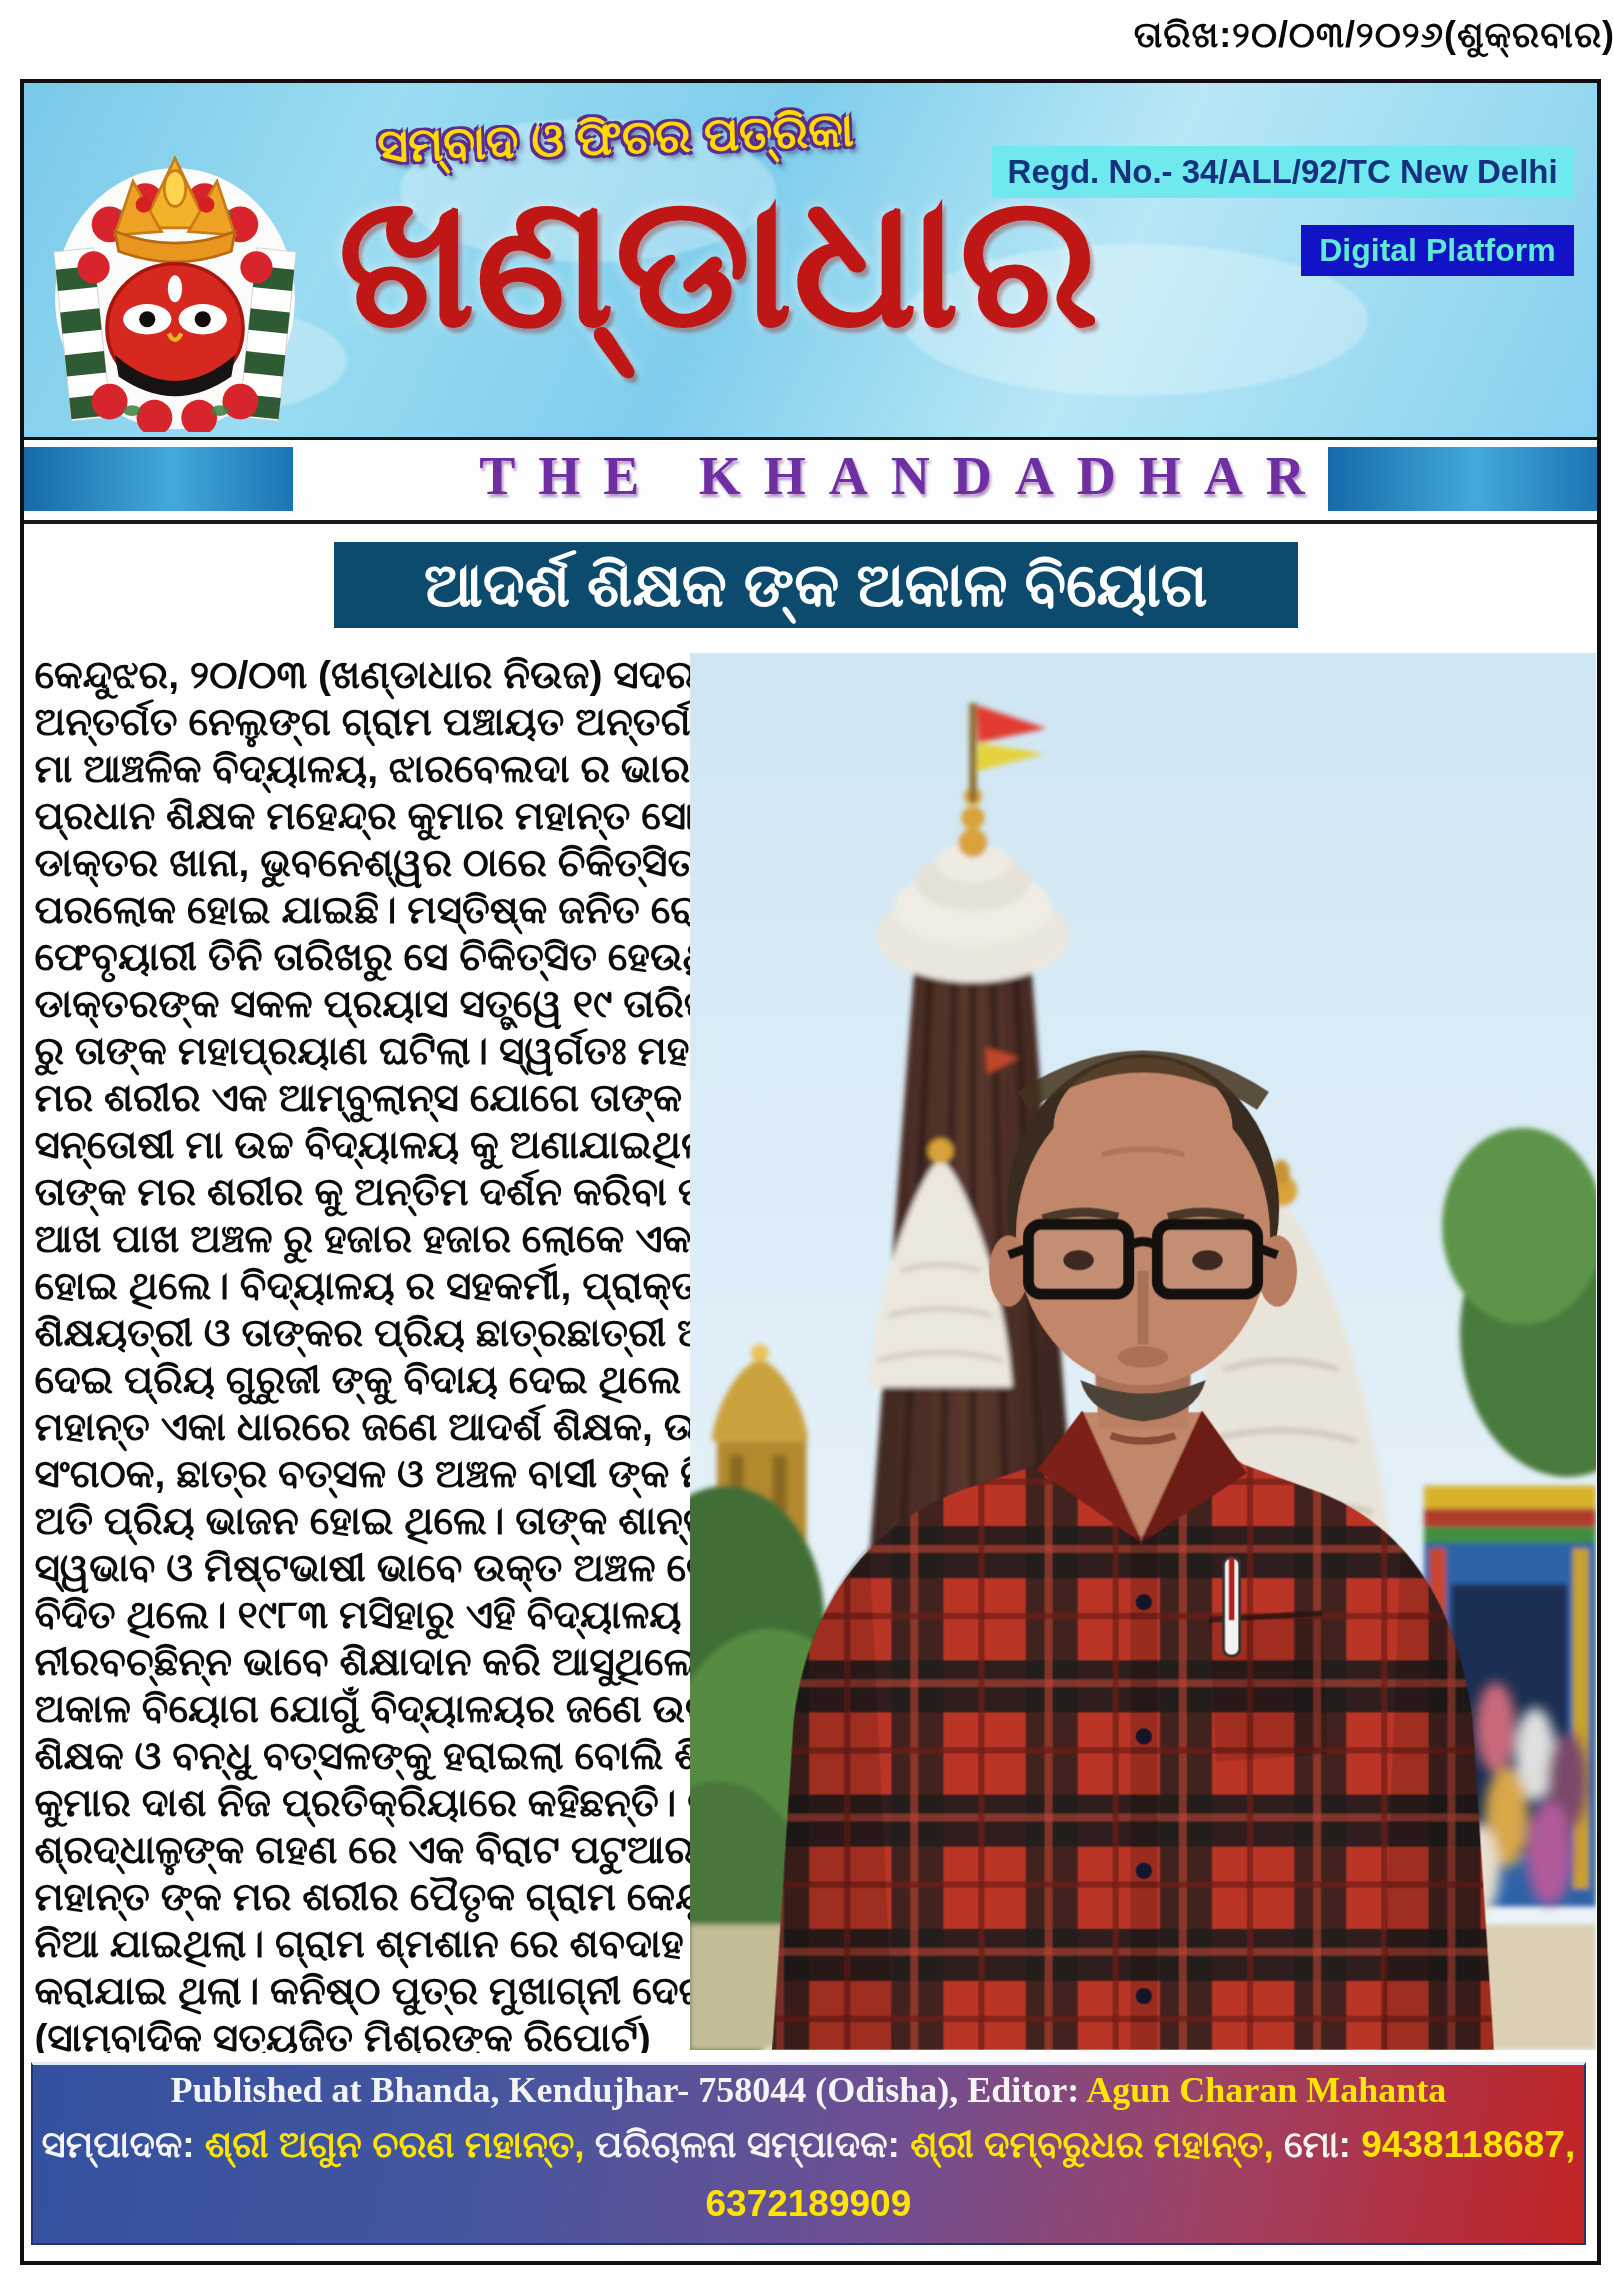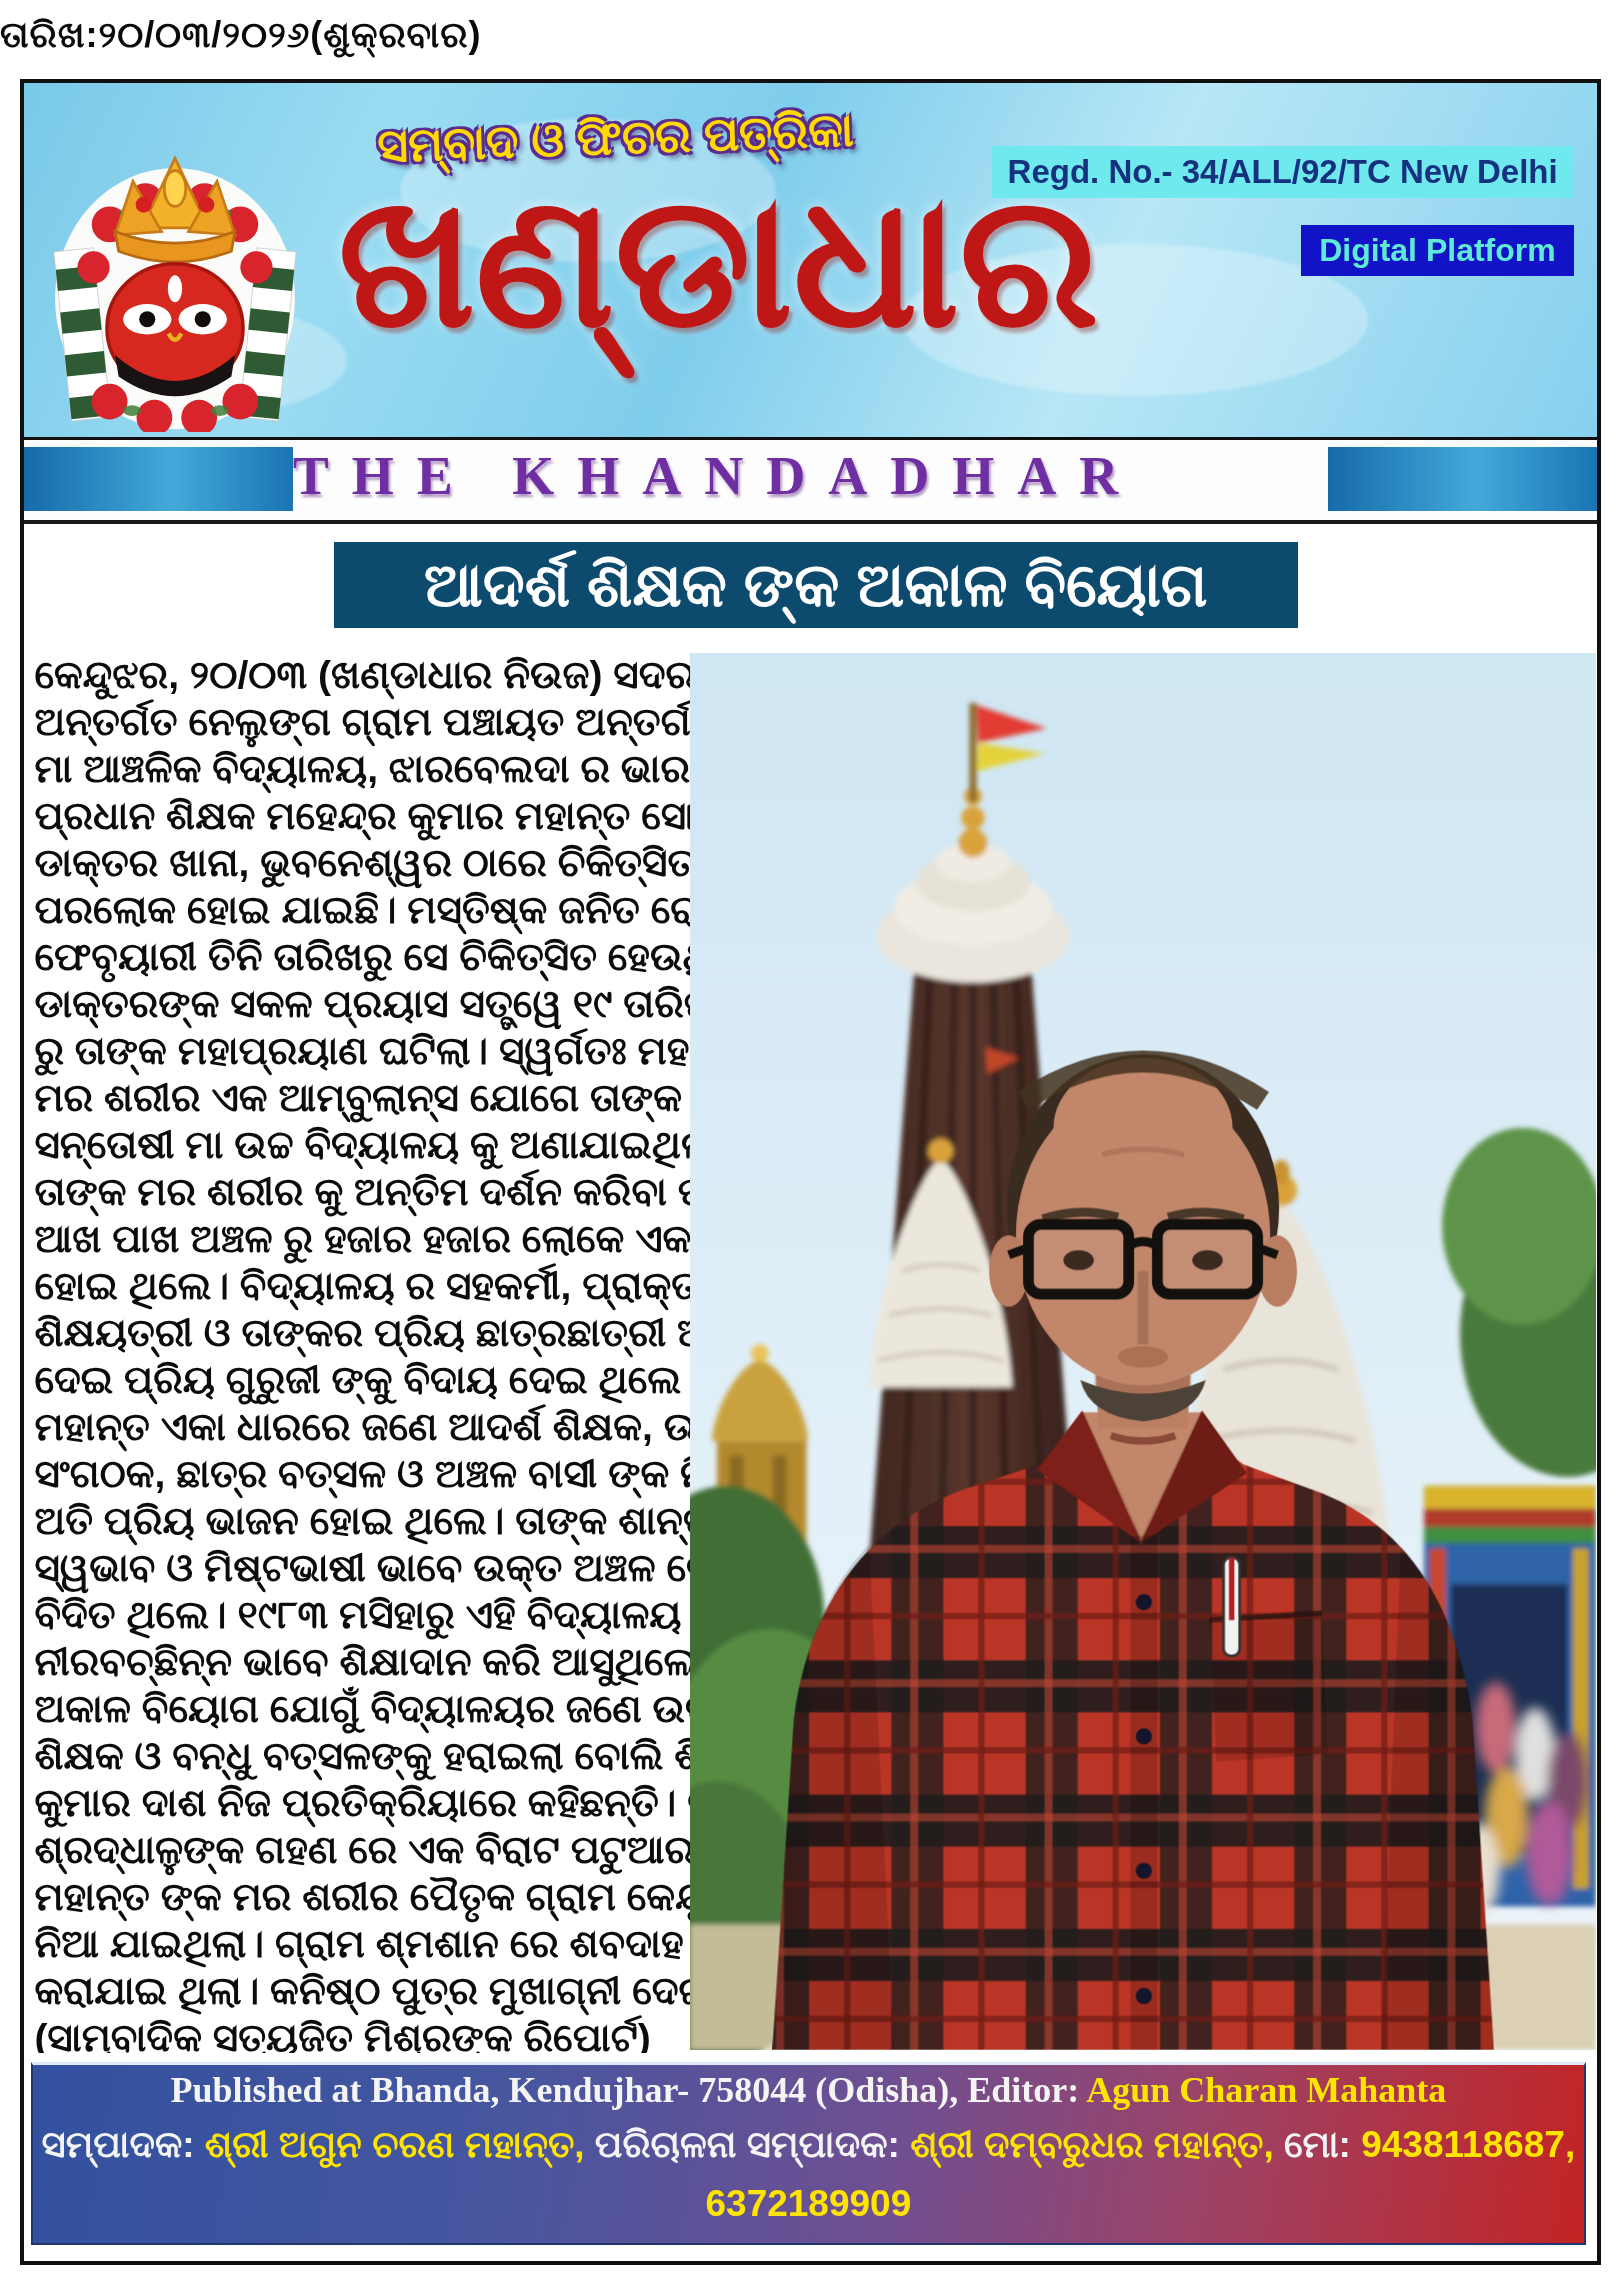--- a/index.html
+++ b/index.html
@@ -1,18 +1,18 @@
 <!DOCTYPE html>
 <html style="font-size:14.3px"><head>
 <meta charset="utf-8">
 <style>
   html,body { margin:0; padding:0; background:#ffffff; }
   body { width:1615px; height:2293px; position:relative; font-family:"Liberation Sans", sans-serif; overflow:hidden; }
 
-  .date-line { position:absolute; top:14.3px; left:0; width:1615px; text-align:left;
+  .date-line { position:absolute; top:14.3px; left:0; width:1615px; text-align:right;
     font-size:36px; font-weight:bold; color:#0a0a0a; letter-spacing:0.9px; }
 
   .page { position:absolute; left:19.7px; top:79px; width:1573px; height:2178px;
     border:4.5px solid #101010; background:#ffffff; }
 
   
   .masthead { position:absolute; left:0; top:0; width:100%; height:354px;
     background:linear-gradient(115deg,#79c9e9 0%,#9adcf2 22%,#7fcdec 45%,#b8e7f6 68%,#86d0ee 100%);
     border-bottom:3.6px solid #101010; overflow:hidden; }
   .sky-swirl { position:absolute; background:rgba(255,255,255,.28); border-radius:50%; filter:blur(1.8px); }
@@ -29,21 +29,21 @@
   .badge { position:absolute; right:23px; top:142px; background:#1213c6; color:#5eead4;
     font-size:32px; font-weight:bold; padding:7.2px 18px; }
 
   
   .band { position:absolute; left:0; top:357px; width:100%; height:80px; background:#fdfdfd;
     border-bottom:4.5px solid #1a1a1a; overflow:hidden; }
   .band-block { position:absolute; top:7.2px; height:64px; width:269px;
     background:linear-gradient(90deg,#166aa9 0%,#43a9da 55%,#1b74b4 100%); }
   .band-block.left { left:0; }
   .band-block.right { right:0; }
-  .band-title { position:absolute; left:269px; top:5.4px; width:1035px; text-align:left;
+  .band-title { position:absolute; left:269px; top:5.4px; width:1035px; text-align:right;
     font-family:"Liberation Serif", serif; font-size:54px; font-weight:bold; color:#6f2fa2;
     letter-spacing:23px; text-shadow:1.8px 2.7px 2.7px rgba(80,20,120,.45); }
 
   
   .headline { position:absolute; left:310px; top:459px; width:964px; height:86px;
     background:#0c4a6e; color:#ffffff; text-align:center;
     font-size:61px; font-weight:bold; line-height:86px; }
 
   
   .article-col { position:absolute; left:10.7px; top:568px; width:659px; height:1402px;

